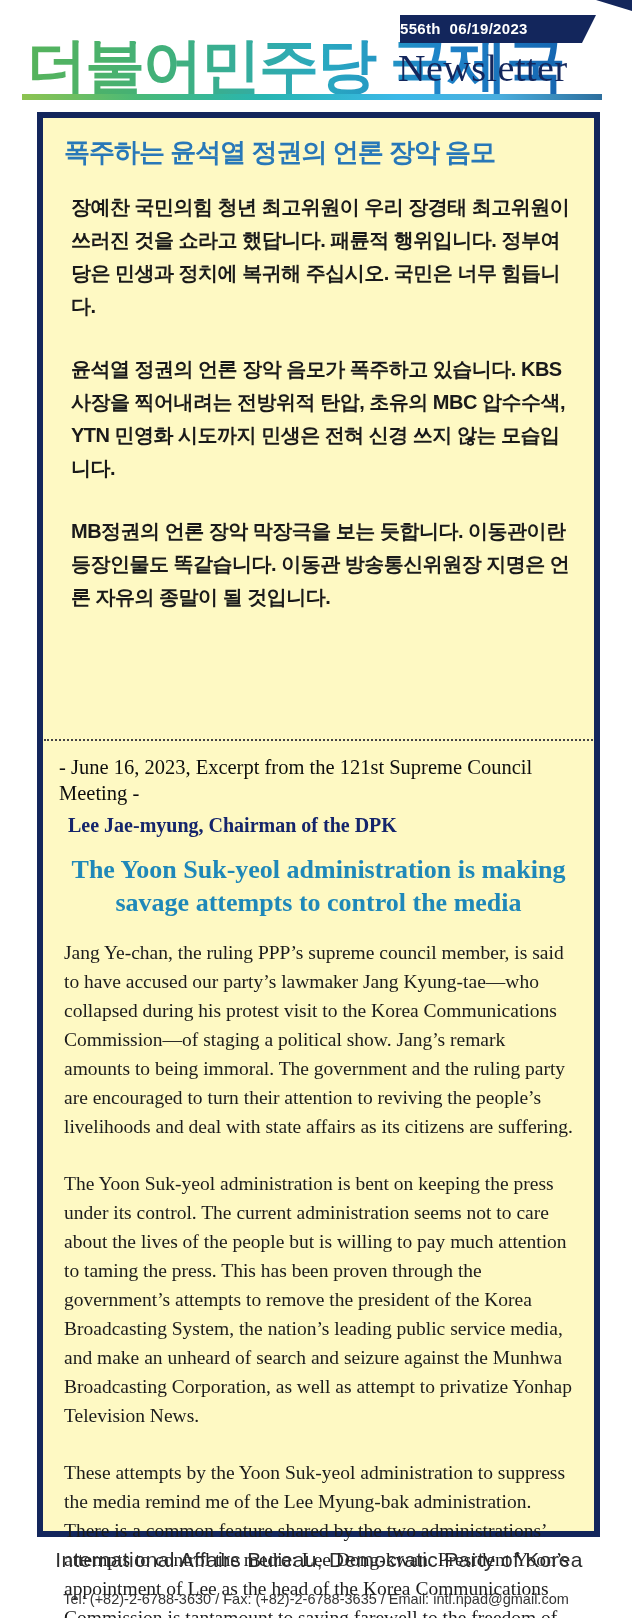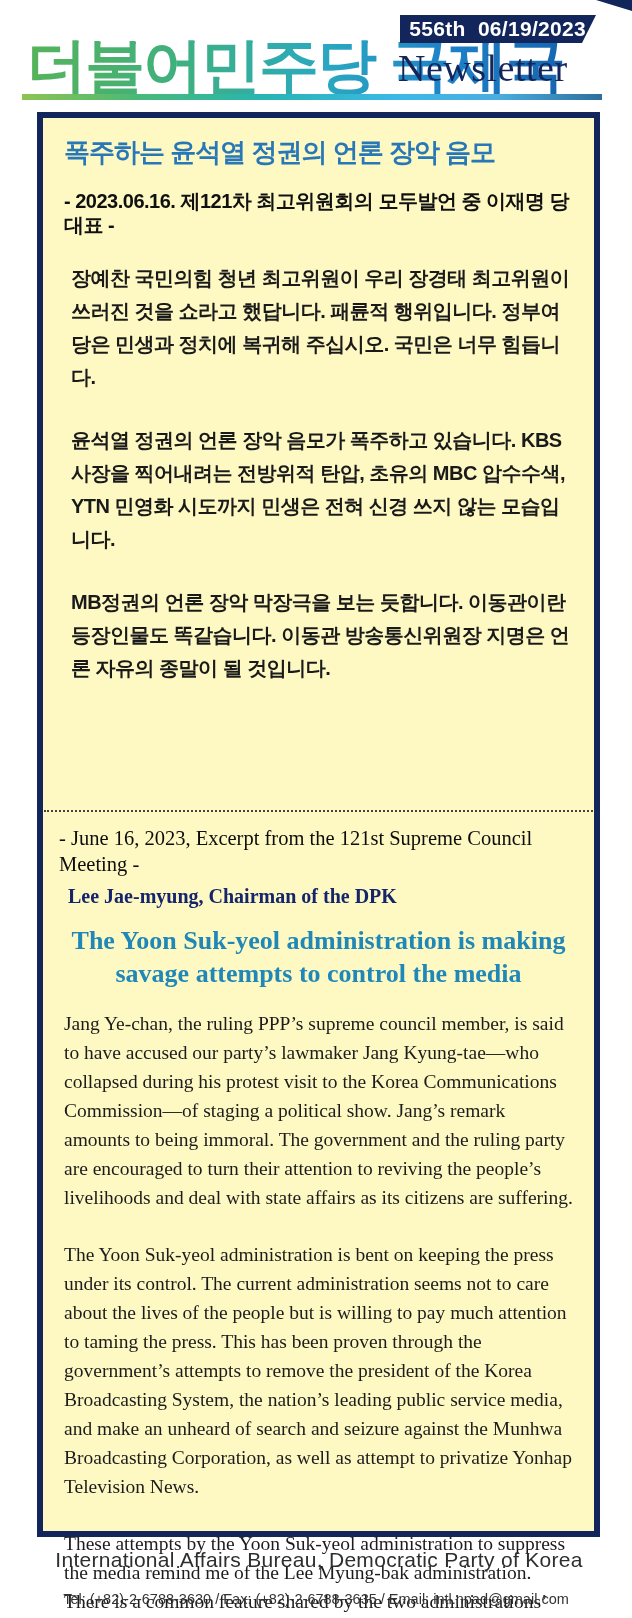--- a/index.html
+++ b/index.html
@@ -21,22 +21,22 @@
     white-space:nowrap;
   }
   .corner-accent{
     position:absolute;top:0;right:0;width:36px;height:11px;
     background:#13265c;
     clip-path:polygon(0 0,100% 0,100% 100%);
   }
   .issue-badge{
     position:absolute;left:400px;top:15px;width:196px;height:28px;
     background:#13265c;color:#ffffff;
-    font-size:21px;font-weight:bold;
-    line-height:28px;text-align:right;
+    font-size:15px;font-weight:bold;
+    line-height:28px;text-align:left;
     padding-right:10px;box-sizing:border-box;
     clip-path:polygon(0 0,100% 0,calc(100% - 14px) 100%,0 100%);
     white-space:pre;letter-spacing:0.3px;
   }
   .newsletter{
     position:absolute;left:398px;top:46px;
     font-family:"Liberation Serif", serif;
     font-size:38px;color:#13265c;letter-spacing:0.5px;
   }
   .gradient-bar{
@@ -115,21 +115,20 @@
   <header>
     <h1 class="org-title">더불어민주당 국제국</h1>
     <div class="corner-accent"></div>
     <div class="issue-badge">556th  06/19/2023</div>
     <div class="newsletter">Newsletter</div>
     <div class="gradient-bar"></div>
   </header>
 
   <main class="content-box">
     <h2 class="k-title">폭주하는 윤석열 정권의 언론 장악 음모</h2>
-    <p class="k-subtitle">- 2023.06.16. 제121차 최고위원회의 모두발언 중 이재명 당대표 -</p>
     <p class="k-para first">장예찬 국민의힘 청년 최고위원이 우리 장경태 최고위원이 쓰러진 것을 쇼라고 했답니다. 패륜적 행위입니다. 정부여당은 민생과 정치에 복귀해 주십시오. 국민은 너무 힘듭니다.</p>
     <p class="k-para">윤석열 정권의 언론 장악 음모가 폭주하고 있습니다. KBS 사장을 찍어내려는 전방위적 탄압, 초유의 MBC 압수수색, YTN 민영화 시도까지 민생은 전혀 신경 쓰지 않는 모습입니다.</p>
     <p class="k-para">MB정권의 언론 장악 막장극을 보는 듯합니다. 이동관이란 등장인물도 똑같습니다. 이동관 방송통신위원장 지명은 언론 자유의 종말이 될 것입니다.</p>
 
     <div class="dotted-divider"></div>
 
     <p class="e-meeting">- June 16, 2023, Excerpt from the 121st Supreme Council Meeting -</p>
     <p class="e-speaker">Lee Jae-myung, Chairman of the DPK</p>
     <h3 class="e-title">The Yoon Suk-yeol administration is making savage attempts to control the media</h3>
     <p class="e-para lead">Jang Ye-chan, the ruling PPP’s supreme council member, is said to have accused our party’s lawmaker Jang Kyung-tae—who collapsed during his protest visit to the Korea Communications Commission—of staging a political show. Jang’s remark amounts to being immoral. The government and the ruling party are encouraged to turn their attention to reviving the people’s livelihoods and deal with state affairs as its citizens are suffering.</p>

